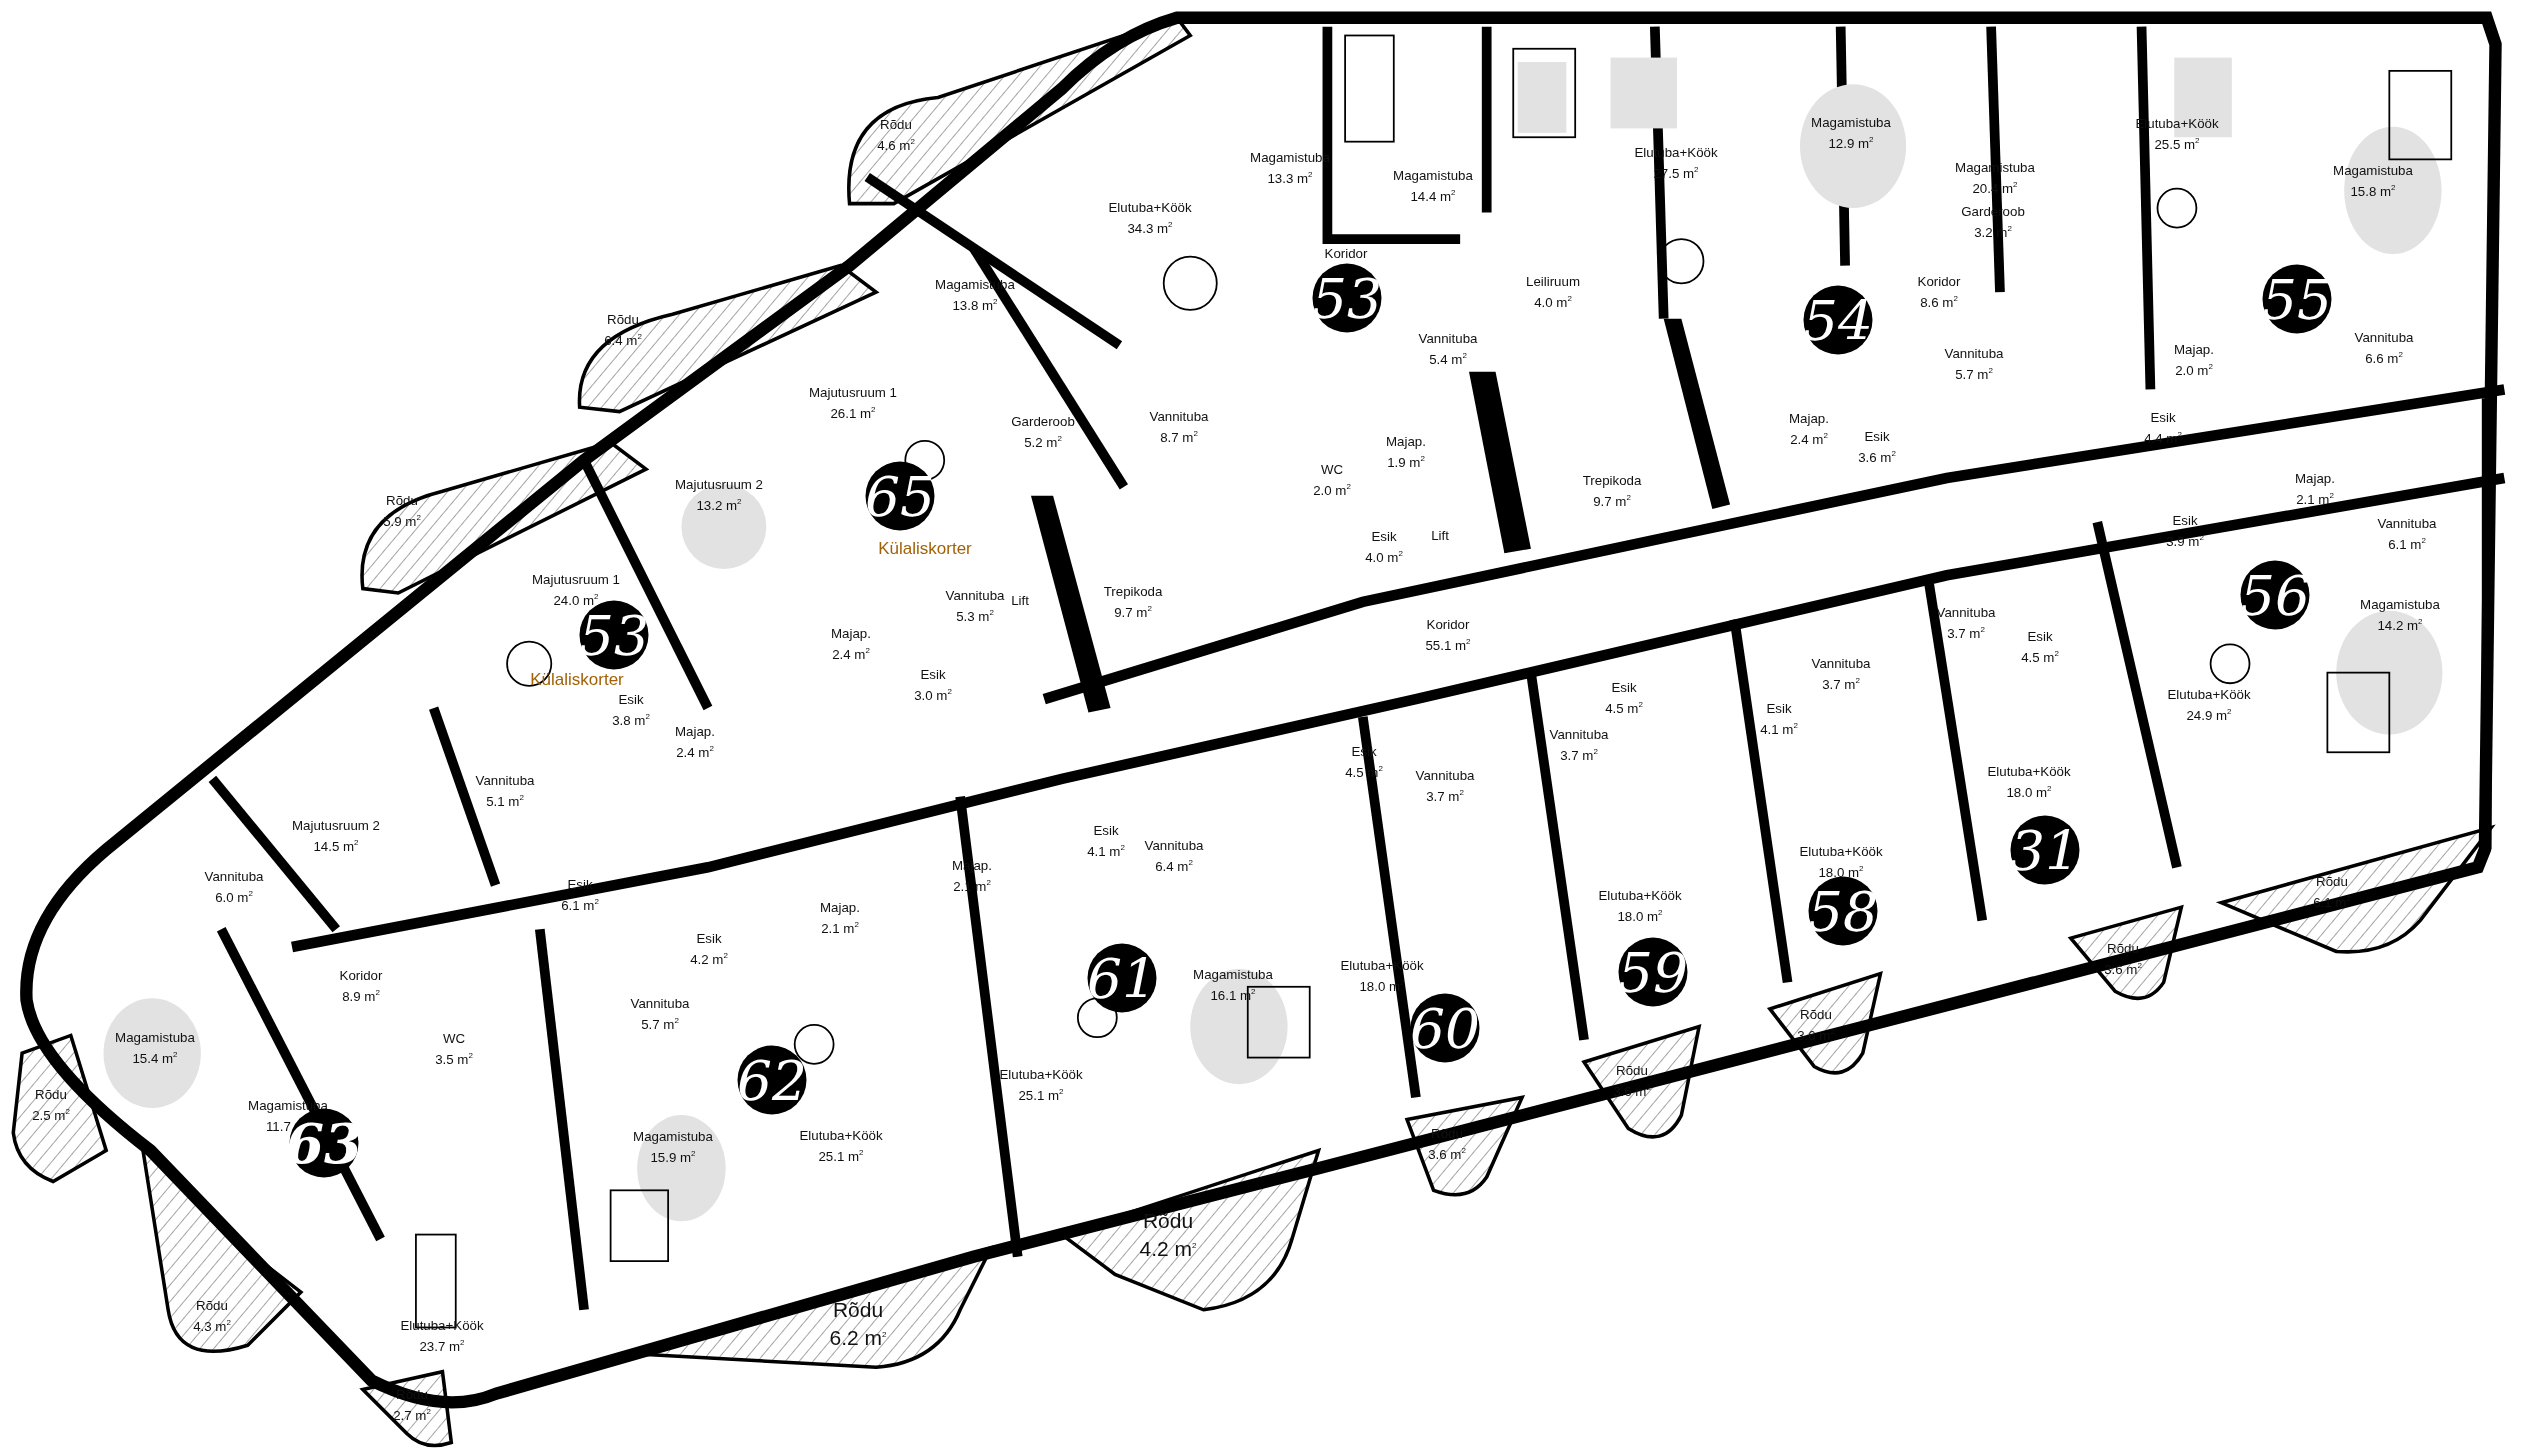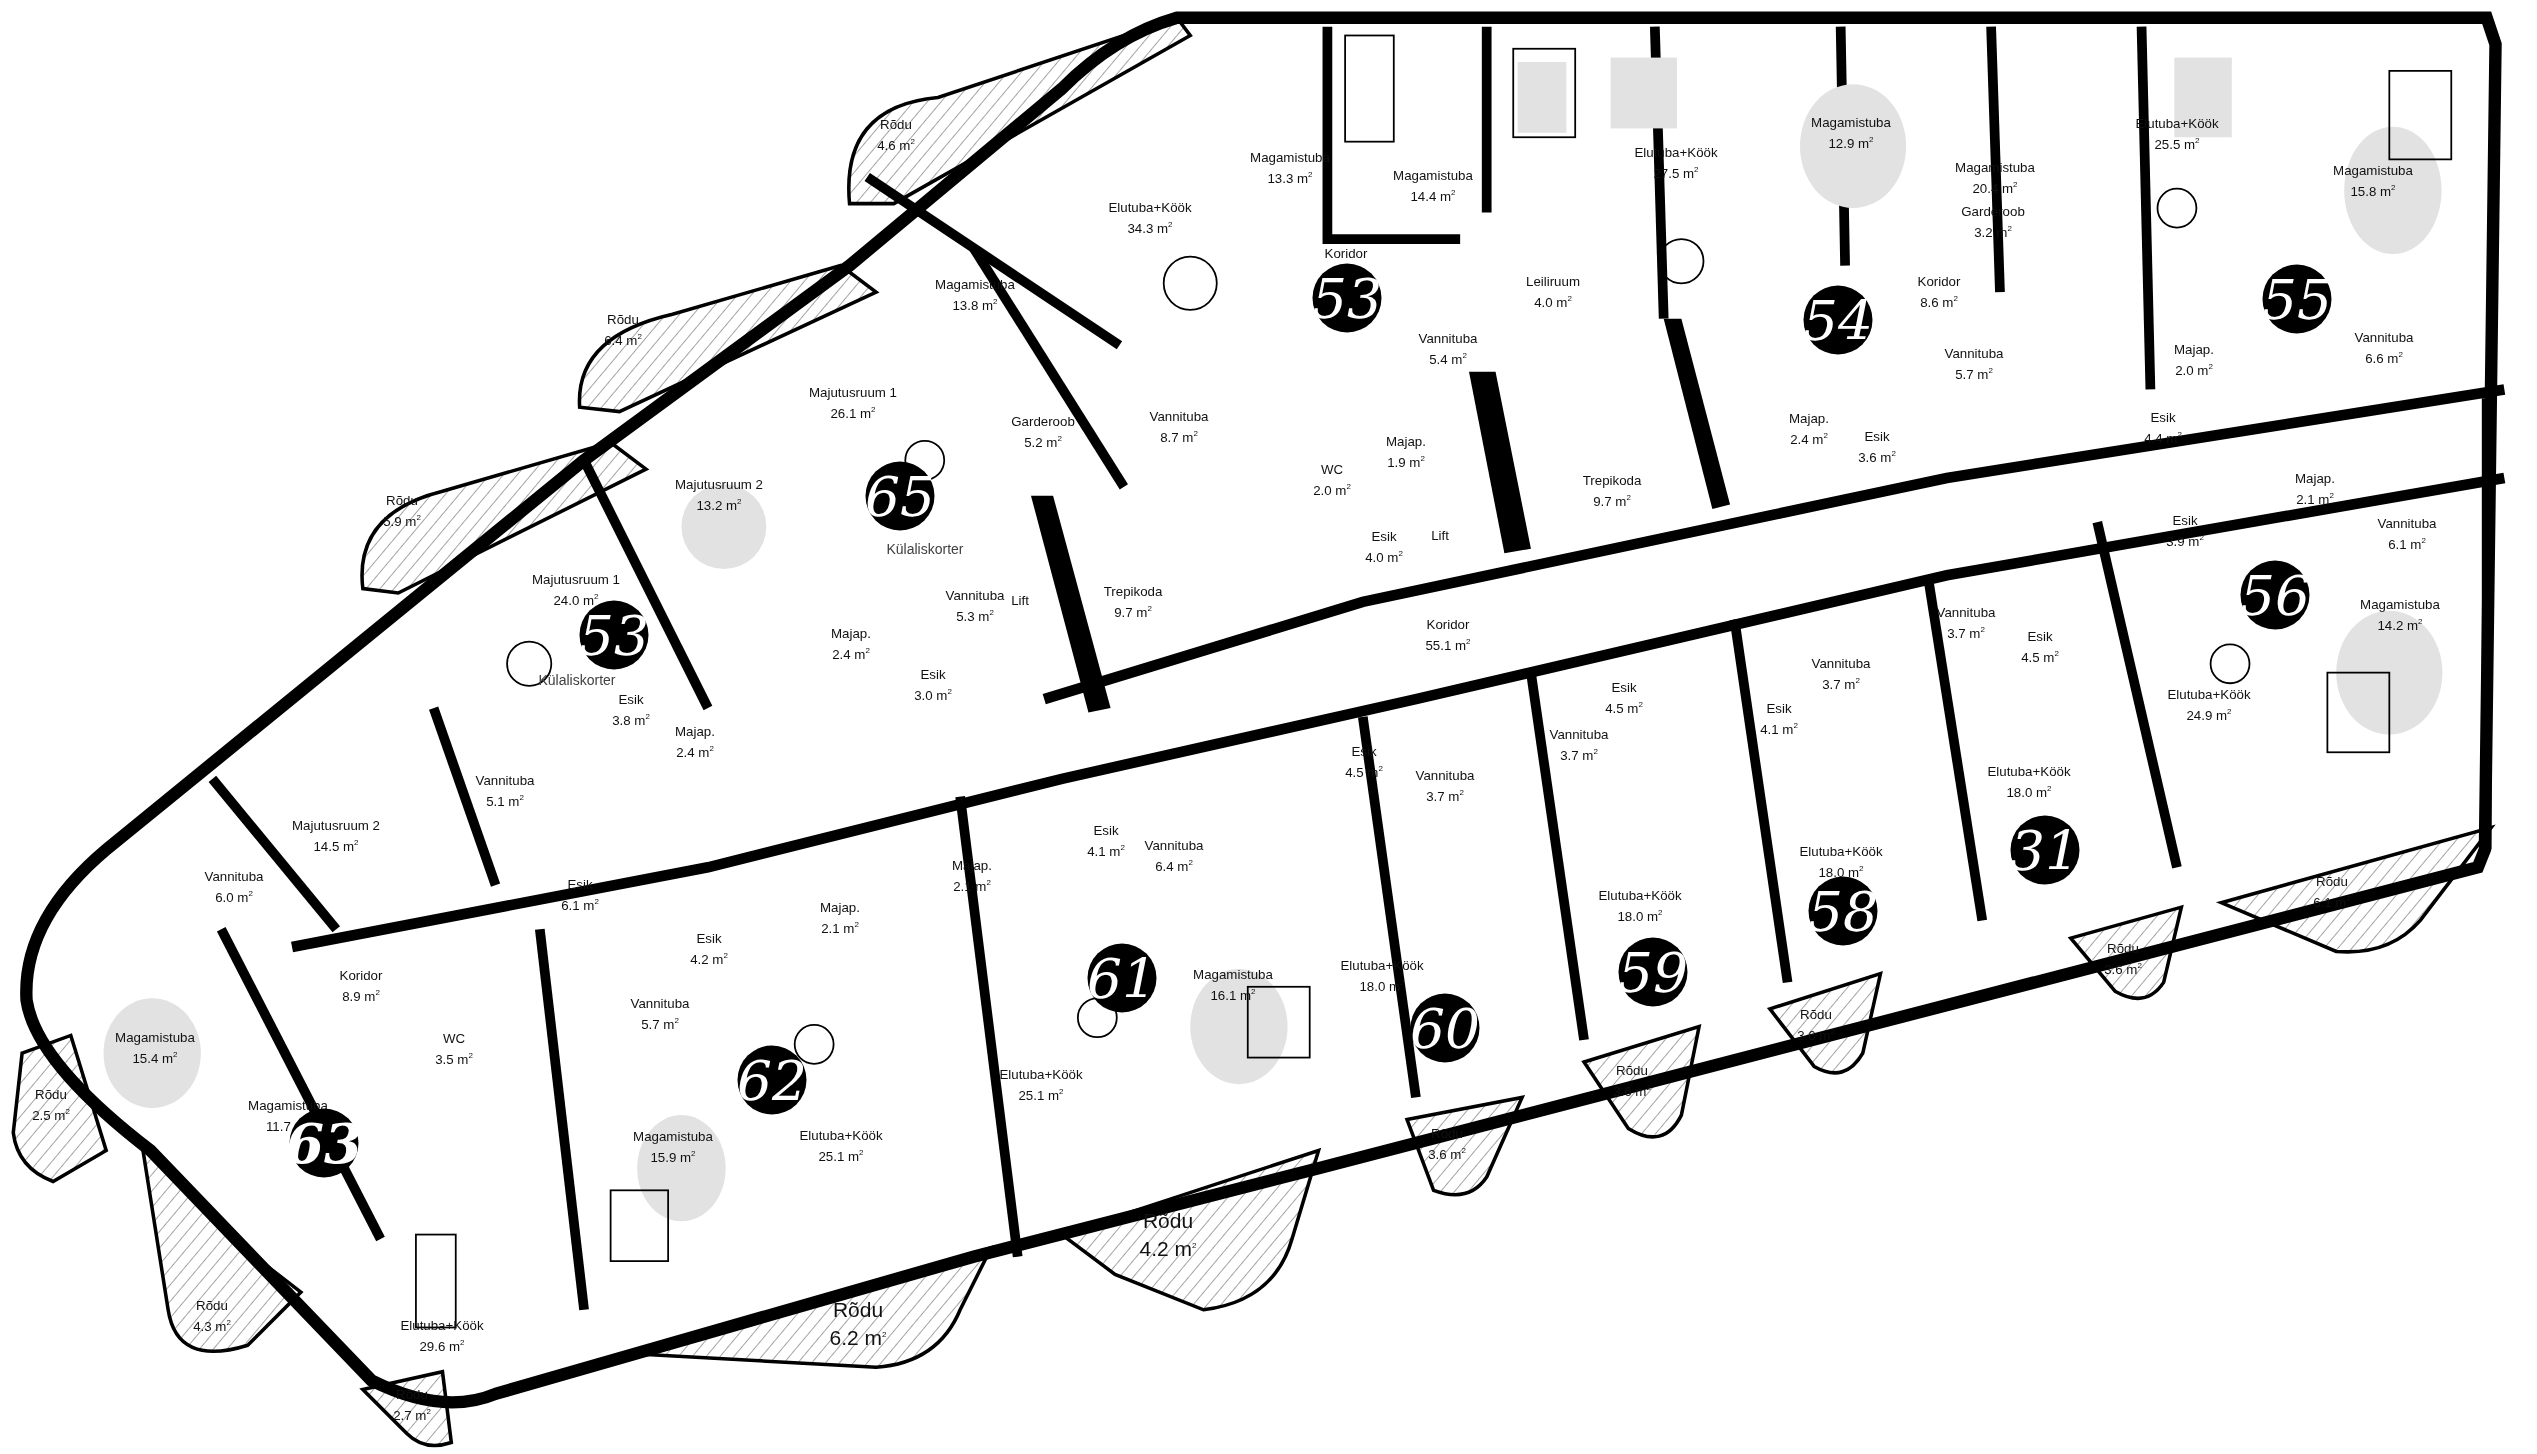--- a/index.html
+++ b/index.html
@@ -7,21 +7,21 @@
   #plan { position: absolute; left: 0; top: 0; width: 2538px; height: 1455px; }
   .wall { fill: #000; }
   .wall-line { stroke: #000; fill: none; }
   .balcony { fill: url(#hatch); stroke: #000; stroke-width: 4; }
   .shade { fill: #e2e2e2; }
   .furn { fill: none; stroke: #000; stroke-width: 2; }
   .lbl { position: absolute; transform: translate(-50%, -50%); text-align: center; color: #111; font-size: 13.3px; line-height: 17px; white-space: nowrap; pointer-events: none; }
   .lbl .area sup { font-size: 8px; }
   .lbl.big { font-size: 21px; line-height: 25px; }
   .unit-badge { position: absolute; transform: translate(-50%, -50%); width: 69px; height: 69px; border-radius: 50%; background: #000; color: #fff; display: flex; align-items: center; justify-content: center; font-family: "DejaVu Serif", "Liberation Serif", serif; font-style: italic; font-size: 55px; cursor: pointer; }
-  .sub { position: absolute; transform: translate(-50%, -50%); font-size: 14px; color: #404040; white-space: nowrap; }
+  .sub { position: absolute; transform: translate(-50%, -50%); font-size: 17px; color: #a16207; white-space: nowrap; }
 </style>
 </head>
 <body>
 
 <svg id="plan" viewBox="0 0 2868 1644" xmlns="http://www.w3.org/2000/svg">
   <defs>
     <pattern id="hatch" width="12" height="12" patternUnits="userSpaceOnUse" patternTransform="rotate(40)">
       <rect width="12" height="12" fill="#fff"></rect>
       <line x1="0" y1="0" x2="0" y2="12" stroke="#555" stroke-width="1.2"></line>
     </pattern>
@@ -341,21 +341,21 @@
     <div class="lbl" style="left: 155px; top: 1048px;">
       <div>Magamistuba</div>
       <div class="area"><span>15.4</span> m<sup>2</sup></div>
     </div>
     <div class="lbl" style="left: 288px; top: 1116px;">
       <div>Magamistuba</div>
       <div class="area"><span>11.7</span> m<sup>2</sup></div>
     </div>
     <div class="lbl" style="left: 442px; top: 1336px;">
       <div>Elutuba+Köök</div>
-      <div class="area"><span>29.6</span> m<sup>2</sup></div>
+      <div class="area"><span>23.7</span> m<sup>2</sup></div>
     </div>
     <div class="lbl" style="left: 234px; top: 887px;">
       <div>Vannituba</div>
       <div class="area"><span>6.0</span> m<sup>2</sup></div>
     </div>
     <div class="lbl" style="left: 336px; top: 836px;">
       <div>Majutusruum 2</div>
       <div class="area"><span>14.5</span> m<sup>2</sup></div>
     </div>
     <div class="lbl" style="left: 505px; top: 791px;">

